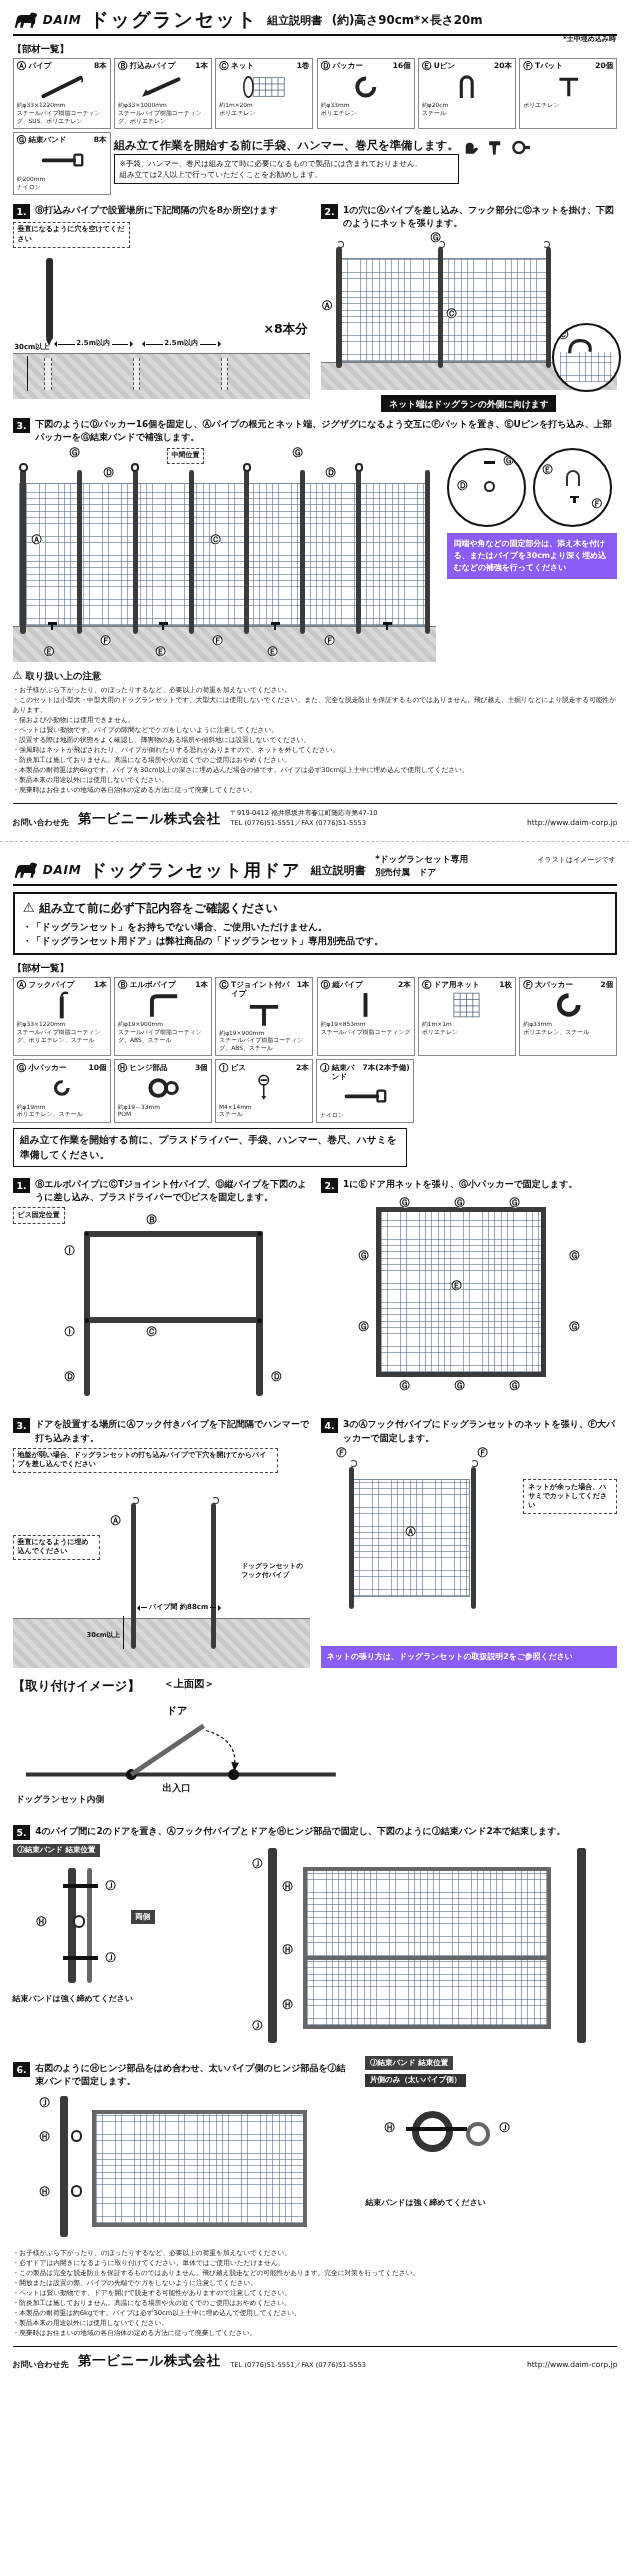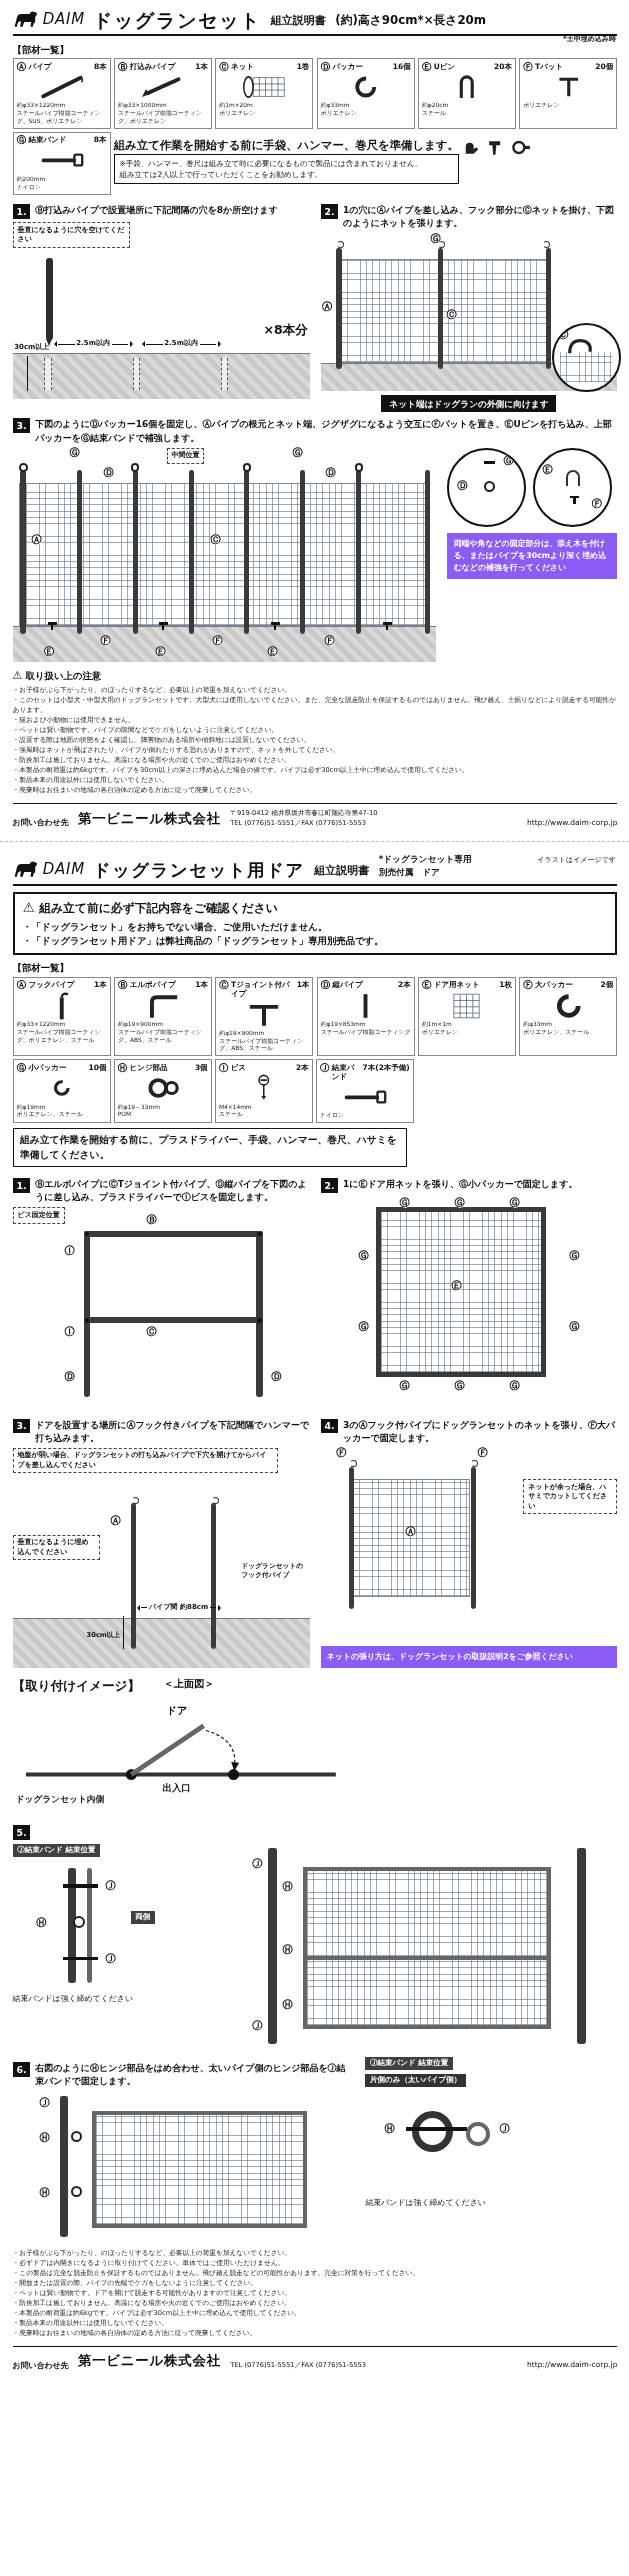--- a/index.html
+++ b/index.html
@@ -1,21 +1,21 @@
 <!DOCTYPE html>
 <html style="font-size:12.6px"><head>
 <meta charset="utf-8">
 <style>
 *{box-sizing:border-box;margin:0;padding:0}
 body{width:630px;background:#fff;color:#111;font-family:"DejaVu Sans","Liberation Sans",sans-serif;font-size:8.7px;line-height:1.4}
 .pg{padding:9.4px 12.6px;position:relative}
 .pg1{min-height:815px}.pg2{min-height:1712px}
 .hdr{display:flex;align-items:flex-end;gap:7.9px;border-bottom:2.4px solid #111;padding-bottom:3.9px;margin-bottom:6.3px}
 .logo{display:flex;align-items:center;gap:3.1px;flex:none}
-.brand{font-size:15px;font-weight:normal;font-style:italic;letter-spacing:0.8px}
+.brand{font-size:12px;font-weight:bold;font-style:italic;letter-spacing:0.8px}
 .t-main{font-size:19px;font-weight:bold;letter-spacing:1.6px;line-height:1.1}
 .t-doc{font-size:11px;font-weight:bold;margin:0 1.6px 1.6px}
 .t-size{font-size:11.8px;font-weight:bold;margin-bottom:1.6px}
 .t-note{position:absolute;right:14px;top:35px;font-size:7px;font-weight:bold}
 .hnote{position:absolute;right:14px;top:11px;font-size:7px}
 .hsub{font-size:8.7px;font-weight:bold;line-height:1.3;margin-bottom:1.6px}
 .ph{font-size:9.4px;font-weight:bold;margin:1.6px 0 2.4px}
 .parts{display:flex;gap:3.1px;margin-bottom:3.1px}
 .parts .part{flex:1 1 0;min-width:0}
 .partsB .part{flex:0 0 98px}
@@ -66,21 +66,21 @@
 .c-co{font-size:13.4px;font-weight:bold;letter-spacing:0.8px}
 .c-small{font-size:6.7px;line-height:1.45}
 .c-url{margin-left:auto;font-size:7.5px}
 .pagebreak{border-top:1.6px dashed #bbb;margin:3.1px 0}
 .confirm{border:2.4px solid #111;padding:4.7px 7.9px;margin:3.1px 0 6.3px}
 .confirm .h{display:flex;gap:4.7px;align-items:center;font-size:11.8px;font-weight:bold;margin-bottom:2.4px}
 .confirm .l{font-size:9.4px;font-weight:bold;line-height:1.5}
 .prepbox{border:1.2px solid #111;padding:3.9px 6.3px;font-size:9.8px;font-weight:bold;max-width:394px;margin:4.7px 0;line-height:1.5}
 .bar{position:absolute;background:#3a3a3a;border-radius:2.4px}
 .dot{position:absolute;width:4.7px;height:4.7px;border-radius:50%;background:#111}
-.note-b{font-size:7.9px;font-weight:normal;margin-top:3.1px}
+.note-b{font-size:7.9px;font-weight:bold;margin-top:3.1px}
 a{color:#111;text-decoration:none}
 </style>
 </head>
 <body>
 
 <div class="pg pg1">
   <div class="hdr">
     <div class="logo">
       <svg width="27" height="19" viewBox="0 0 34 24">
           <path fill="#111" d="M2 21 L5 9 q1-4 6-4 h10 q1-3 4-3 l4 1 q2 1 1 3 l-2 3 v5 q0 3-2 3 l-1 4 h-3 l1-6 h-9 l-2 6 H9 l1-7 q-5 1-5 7 z"></path>
@@ -686,20 +686,21 @@
           <div class="txtlb" style="left:150px;top:82px;font-size:9.4px">出入口</div>
           <div class="txtlb" style="left:3.1px;top:94px;font-size:8.7px">ドッグランセット内側</div>
         </div>
       </div>
     </div>
   </div>
 
   <div style="margin-top:7.9px">
     <div class="sh">
         <span class="sn">5.</span>
+        <span class="st">4のパイプ間に2のドアを置き、Ⓐフック付パイプとドアをⒽヒンジ部品で固定し、下図のようにⒿ結束バンド2本で結束します。</span>
       </div>
     <div class="cols">
       <div style="flex:0 0 213px">
         <span class="chip">Ⓙ結束バンド 結束位置</span>
         <div class="fig" style="height:126px;margin-top:6.3px">
           <div class="bar" style="left:55px;top:4.7px;width:8.7px;height:115px"></div>
           <div class="bar" style="left:74px;top:4.7px;width:5.5px;height:115px;background:#666"></div>
           <div style="position:absolute;left:50px;top:20.5px;width:35px;height:3.9px;background:#111"></div>
           <div style="position:absolute;left:50px;top:93px;width:35px;height:3.9px;background:#111"></div>
           <div class="ring" style="left:60px;top:52px;width:12.6px;height:12.6px"></div>

